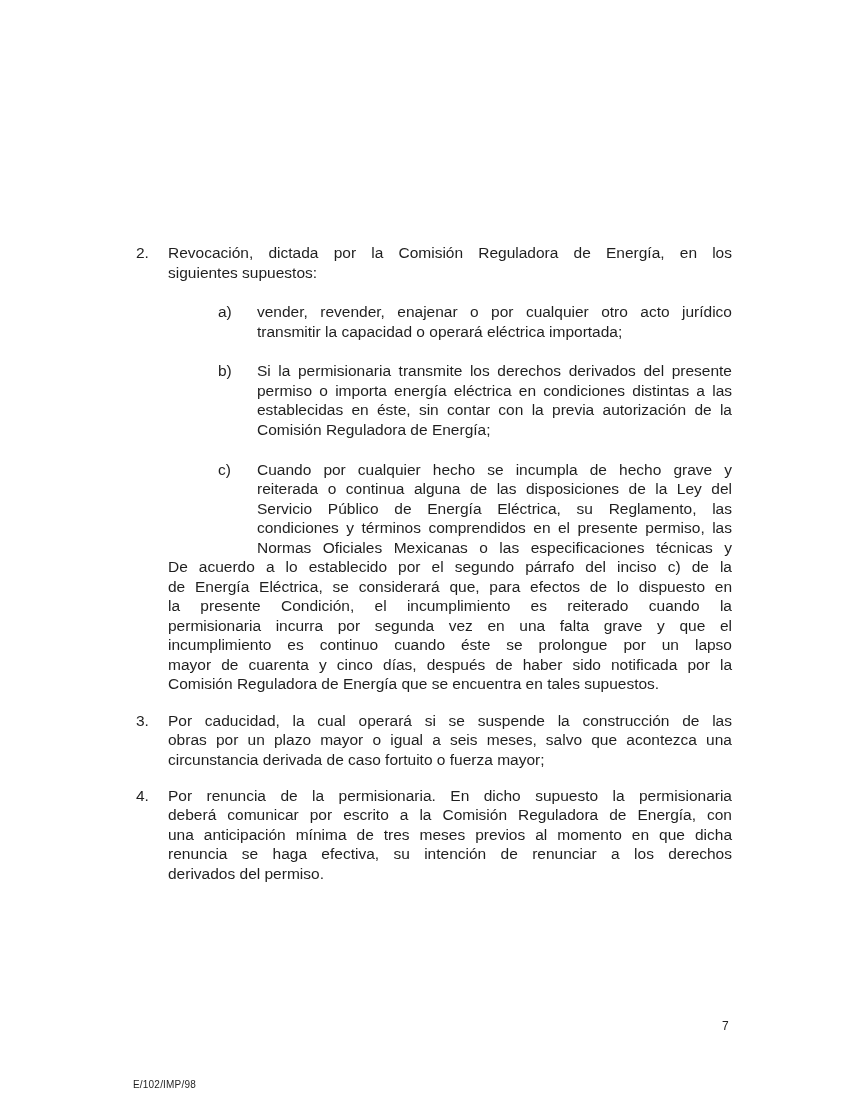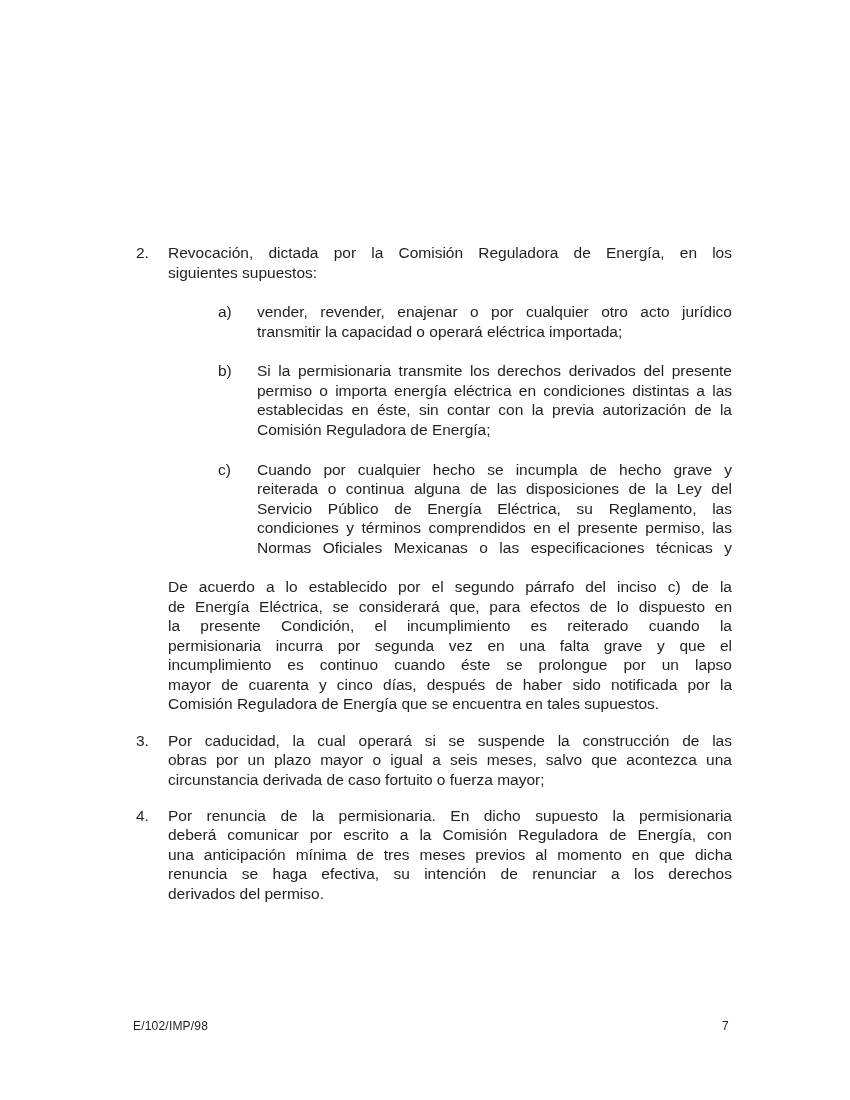--- a/index.html
+++ b/index.html
@@ -21,34 +21,34 @@
     line-height: 19.5px;
   }
   .block { position: relative; margin-left: 168px; width: 564px; }
   .block.lettered { margin-left: 257px; width: 475px; }
   .block .label { position: absolute; left: -32px; top: 0; }
   .block.lettered .label { left: -39px; }
   
   .doc > .block:nth-child(2) { margin-top: 20px; }
   .doc > .block:nth-child(3) { margin-top: 20px; }
   .doc > .block:nth-child(4) { margin-top: 20.5px; }
-  .doc > .block:nth-child(5) { margin-top: 20px; }
+  .doc > .block:nth-child(5) { margin-top: 0; }
   .doc > .block:nth-child(6) { margin-top: 17px; }
   .doc > .block:nth-child(7) { margin-top: 16.5px; }
   .line {
     text-align: justify;
     text-align-last: justify;
     text-justify: inter-word;
   }
   .line.last { text-align-last: left; }
   .footer-code {
     position: absolute;
     left: 133px;
-    top: 1019px;
-    font-size: 12px;
+    top: 1079px;
+    font-size: 10px;
     letter-spacing: 0.2px;
   }
   .footer-page {
     position: absolute;
     left: 722px;
     top: 1019px;
     font-size: 12px;
   }
 </style>
 </head>

